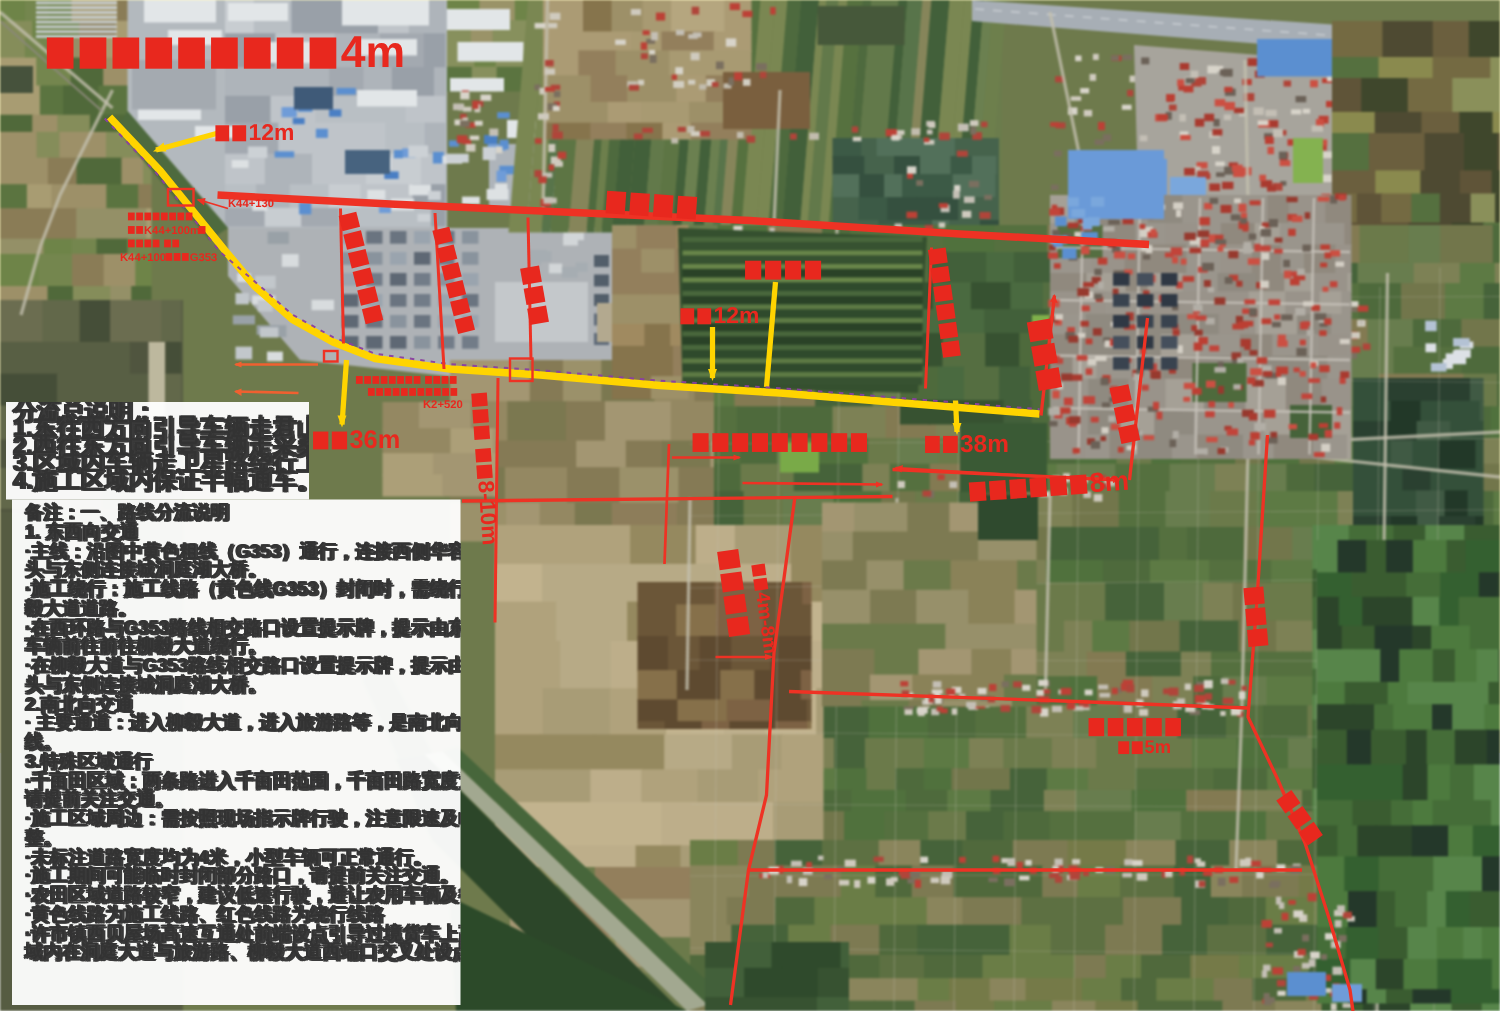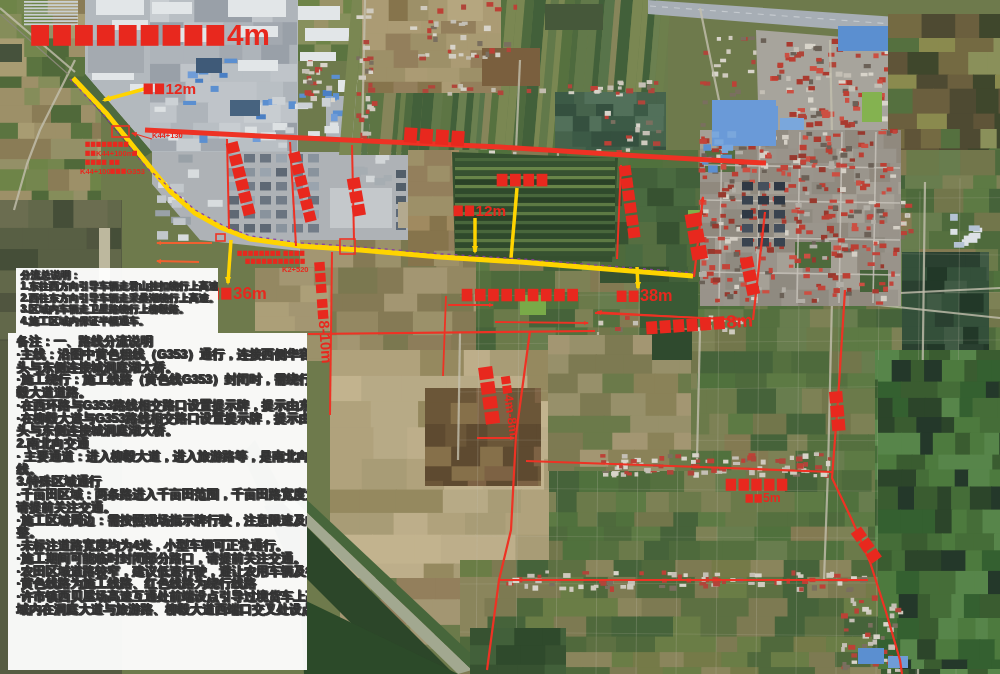--- a/index.html
+++ b/index.html
@@ -1,19 +1,19 @@
 <!DOCTYPE html>
 <html><head><meta charset="utf-8"><style>
 *{margin:0;padding:0;box-sizing:border-box}
 html,body{width:1000px;height:674px;overflow:hidden;font-family:"Liberation Sans",sans-serif}
 #map{position:relative;width:1000px;height:502px;background:#fef9c3}
 svg{position:absolute;left:0;top:0}
 #bgs{filter:blur(0.6px)}
 #b1,#b2{position:absolute;background:rgba(255,255,255,0.95);color:#333;font-weight:bold;white-space:nowrap;overflow:hidden}
-#b1{left:16px;top:268px;width:202px;height:65px;padding:1px 0 0 4px;font-size:10px;line-height:11.4px}
+#b1{left:4px;top:268px;width:202px;height:65px;padding:1px 0 0 4px;font-size:16px;line-height:11.4px}
 #b2{left:8px;top:333px;width:299px;height:337px;padding:2px 0 0 8px;font-size:12.4px;line-height:12.75px}
 #b1 div,#b2 div{text-shadow:1px 0 #3a3a3a,0 1px #3a3a3a,1px 1px #3a3a3a,2px 1px #3a3a3a}
 </style></head><body>
 <div id="map">
 <svg id="bgs" width="1000" height="674" viewBox="0 0 1000 674">
       <rect x="0.0" y="0.0" width="1000.0" height="674.0" fill="#6e7a4c"></rect>
       <rect x="0.0" y="0.0" width="17.7" height="14.9" fill="#6e8448"></rect>
       <rect x="16.7" y="0.0" width="16.3" height="14.9" fill="#74864e"></rect>
       <rect x="32.0" y="0.0" width="16.7" height="14.9" fill="#6e8448"></rect>
       <rect x="47.7" y="0.0" width="31.4" height="14.9" fill="#a89c72"></rect>
@@ -3049,25 +3049,27 @@
     </svg>
 <div id="b1">
       <div>分流总说明：</div>
       <div>1.东往西方向引导车辆走君山挂扣绕行上高速。</div>
       <div>2.西往东方向引导车辆走采桑湖绕行上高速。</div>
       <div>3.区域内车辆走卫星路绕行上柳毅路。</div>
       <div>4.施工区域内保证半幅通车。</div>
     </div>
 <div id="b2">
       <div>备注：一、路线分流说明</div>
+      <div>1. 东西向交通</div>
       <div>·主线：沿图中黄色粗线（G353）通行，连接西侧华容县、荆江门码</div>
       <div>头与东侧连接城洞庭湖大桥。</div>
       <div>·施工绕行：施工线路（黄色线G353）封闭时，需绕行相邻的平行柳</div>
       <div>毅大道道路。</div>
       <div>·在西环路与G353路线相交路口设置提示牌，提示由东向西方向小型</div>
+      <div>车辆前往前往柳毅大道绕行。</div>
       <div>·在柳毅大道与G353路线相交路口设置提示牌，提示由西向东方向小</div>
       <div>头与东侧连接城洞庭湖大桥。</div>
       <div>2.南北向交通</div>
       <div>·    主要通道：进入柳毅大道，进入旅游路等，是南北向主要通行路</div>
       <div>线。</div>
       <div>3.特殊区域通行</div>
       <div>·千亩田区域：两条路进入千亩田范围，千亩田路宽度为8米，可满足</div>
       <div>请提前关注交通。</div>
       <div>·施工区域周边：需按照现场指示牌行驶，注意限速及临时车道调</div>
       <div>整。</div>

